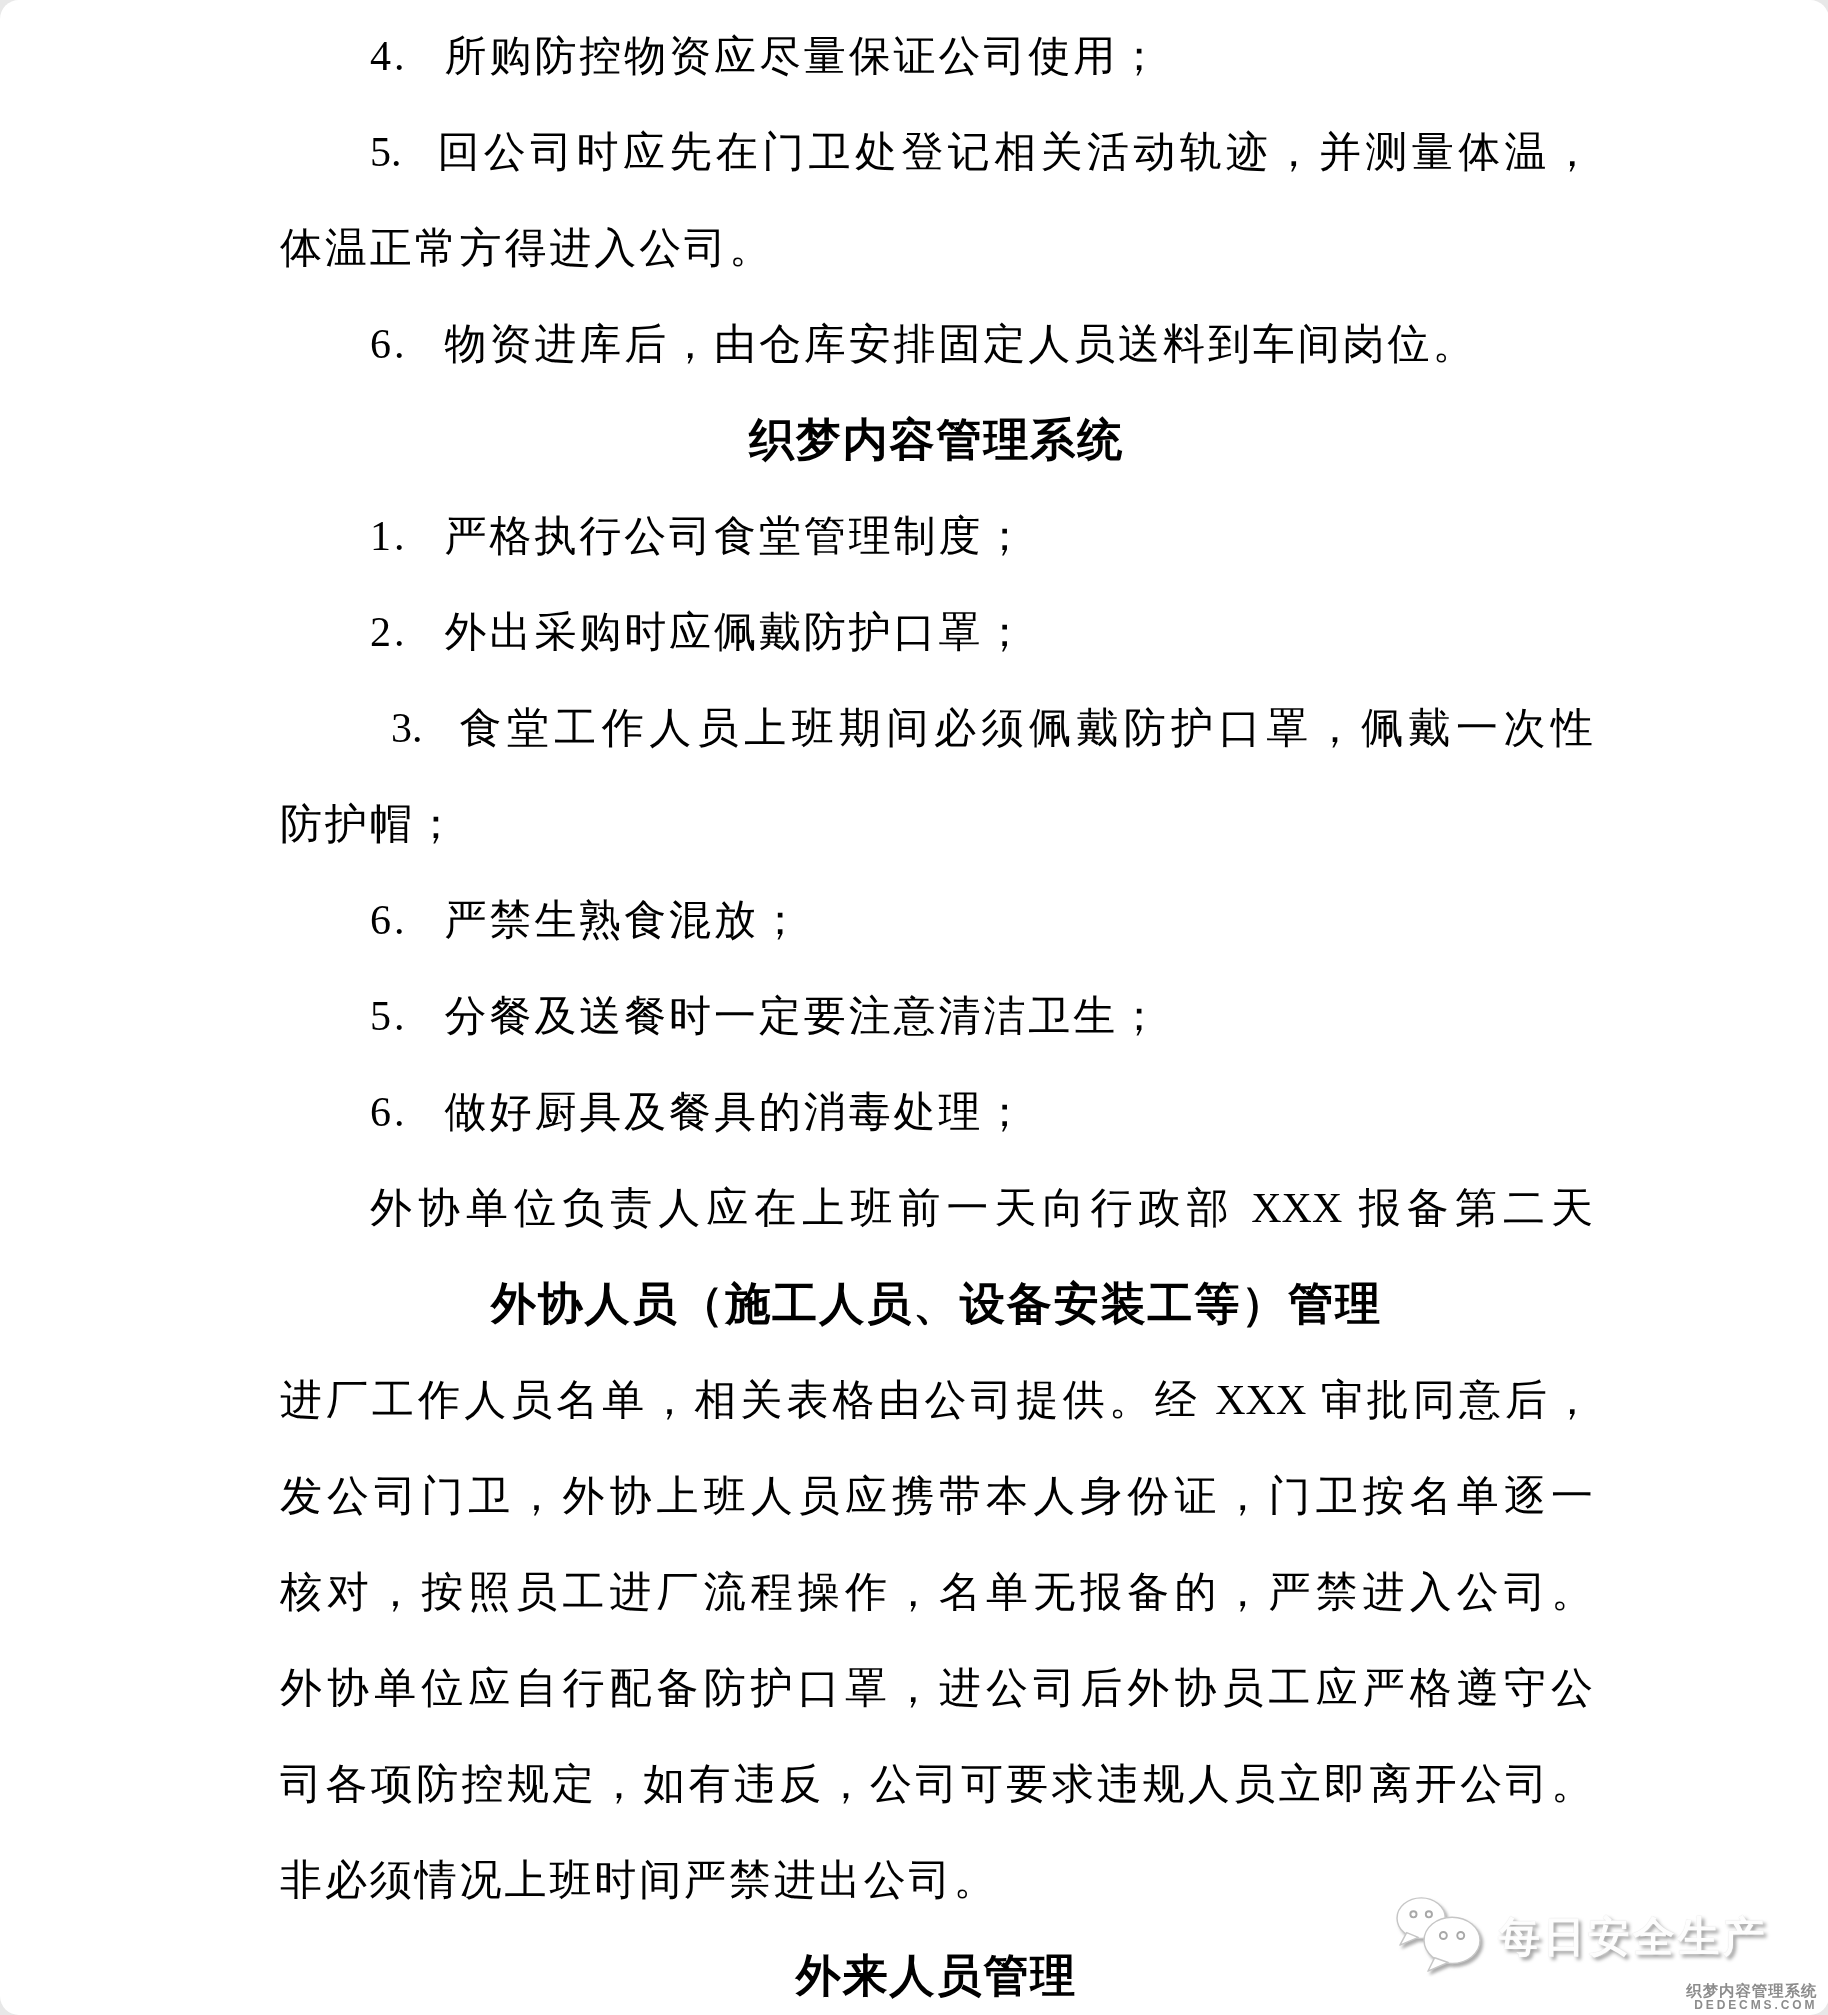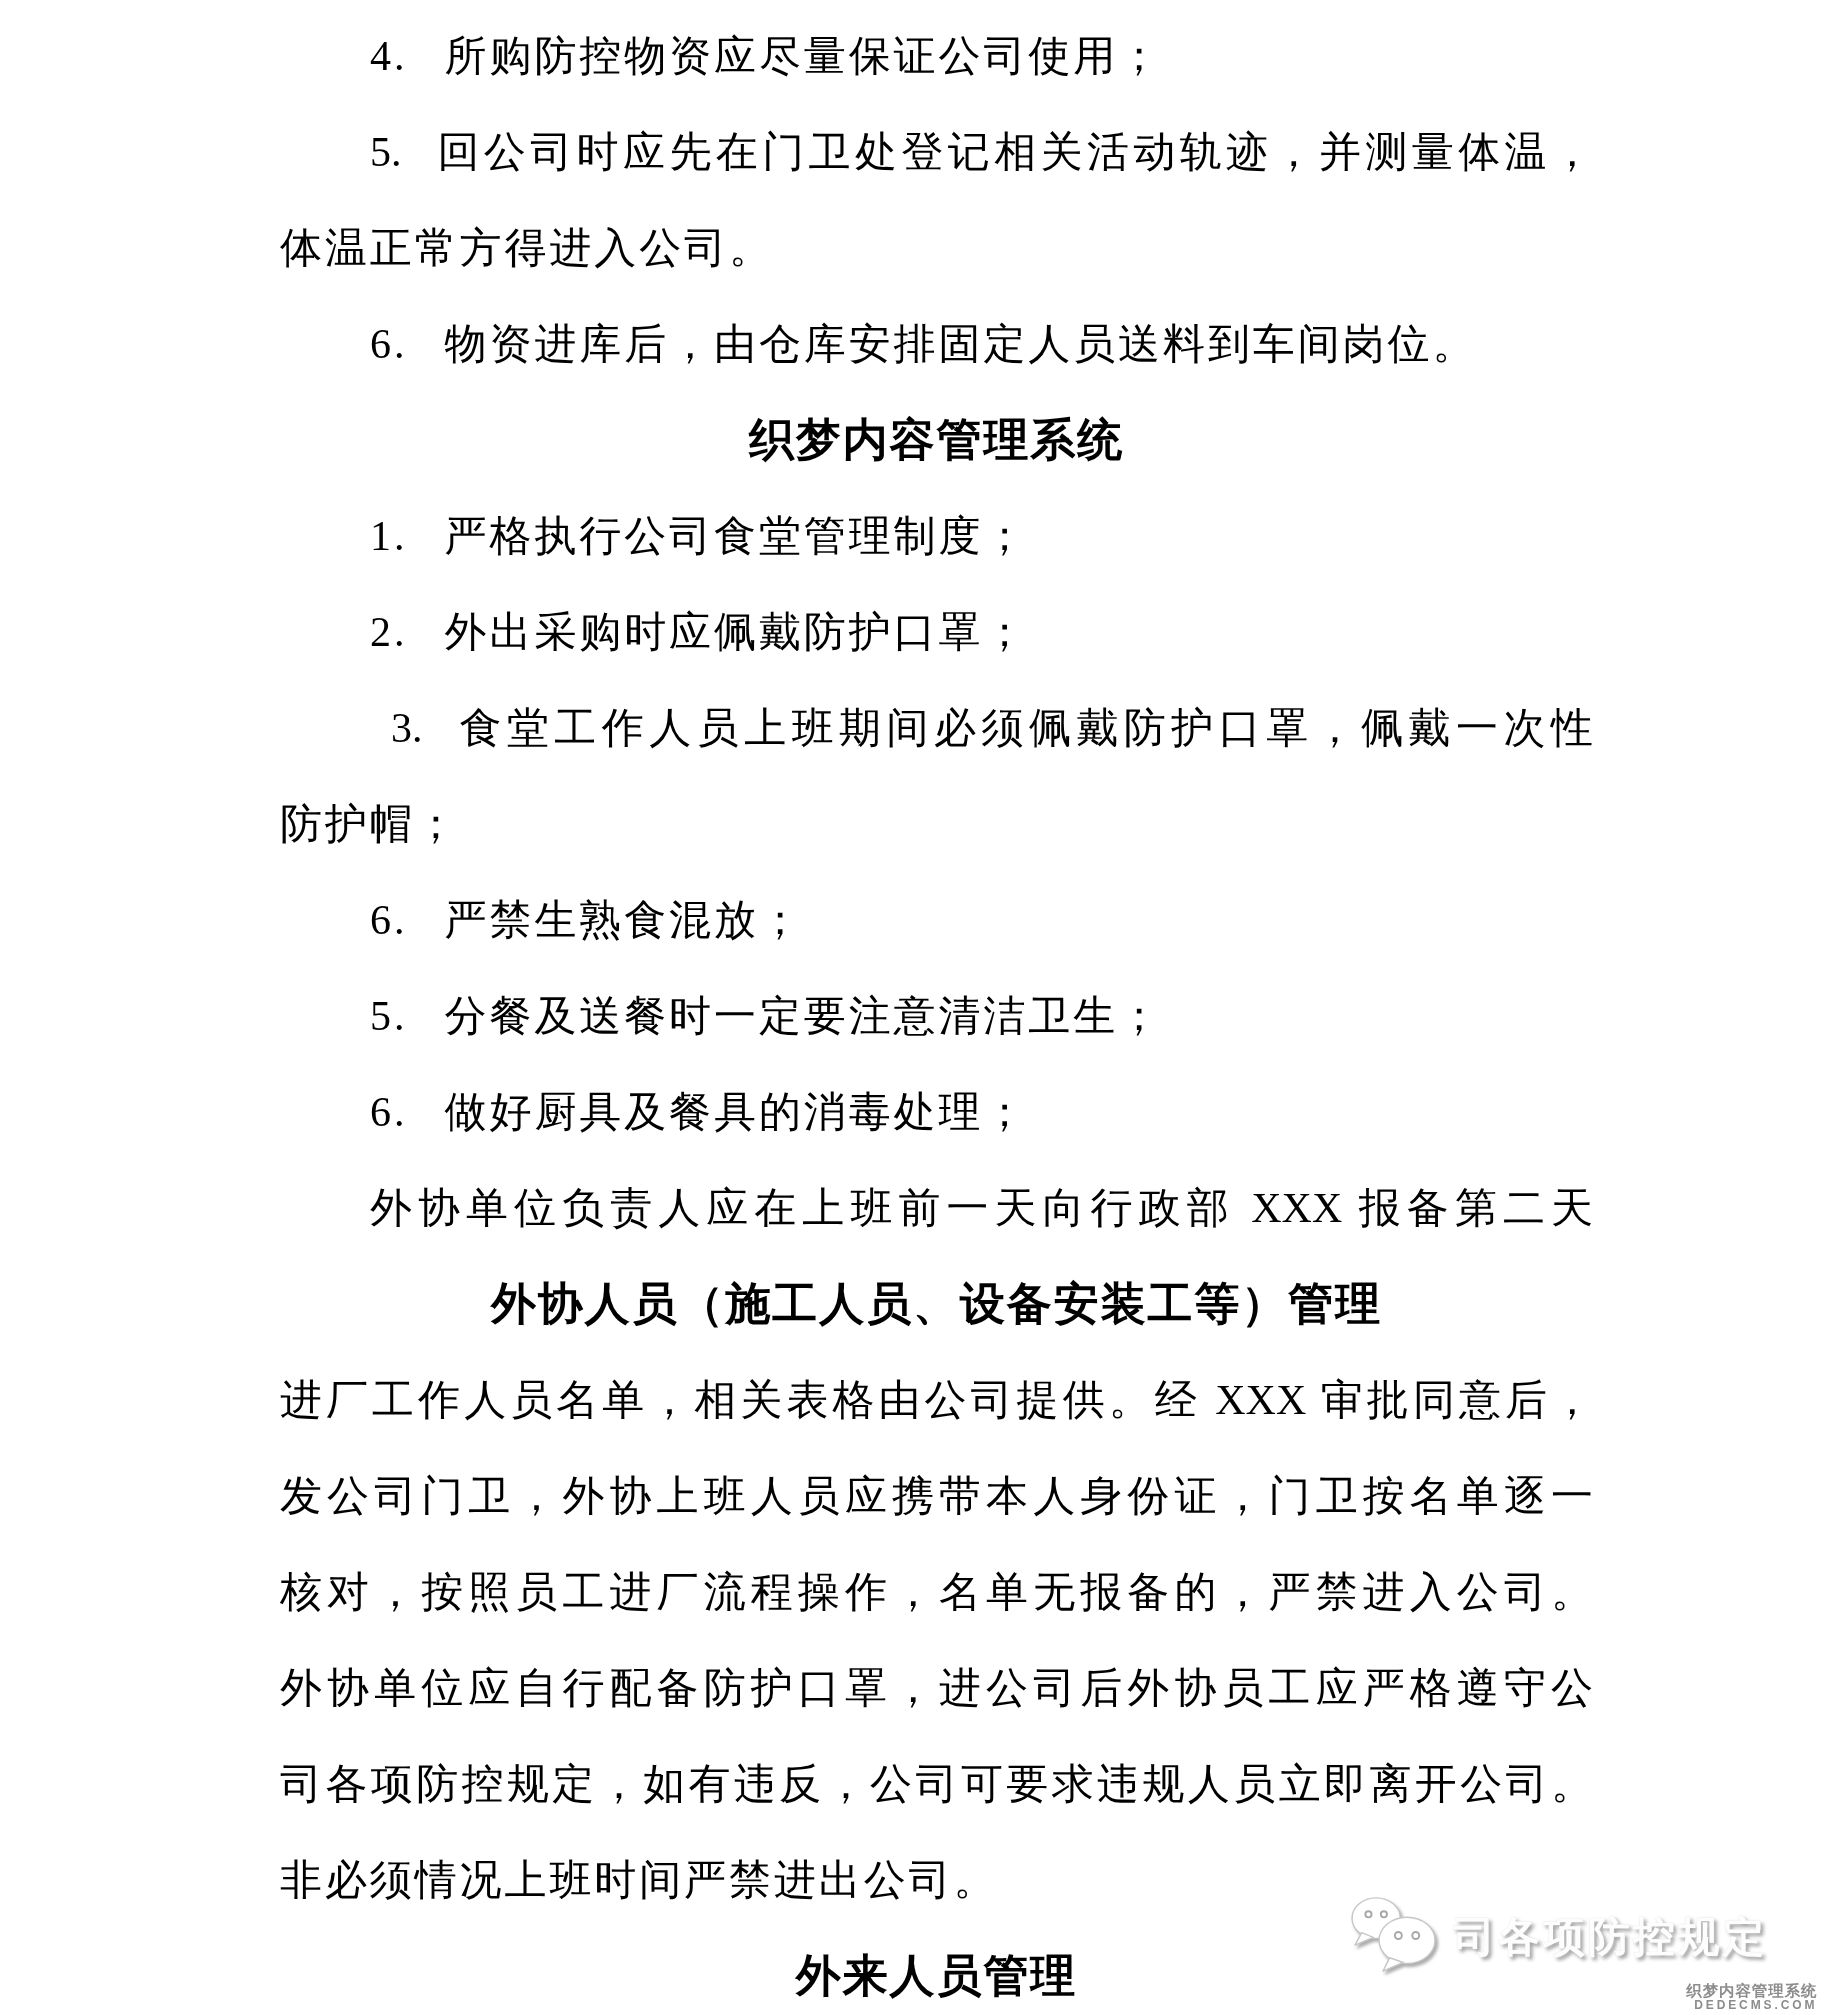--- a/index.html
+++ b/index.html
@@ -4,20 +4,21 @@
 <style>
   html,body { margin:0; padding:0; background:#e8e8e8; }
   .page {
     position:relative;
     width:1829px; height:2015px;
     background:#ffffff;
     color:#000000;
     font-family:"Liberation Serif","DejaVu Serif",serif;
     overflow:hidden;
     margin:0 auto;
+    border-radius:19px;
   }
   .content {
     position:absolute;
     top:7.7px; left:280px;
     width:1313px;
   }
   .line {
     height:96px;
     line-height:96px;
     font-size:42px;
@@ -124,21 +125,21 @@
               <ellipse cx="63" cy="48" rx="29" ry="24"></ellipse>
               <path d="M45 66 L38 80 L59 71 Z" stroke-linejoin="round"></path>
             </g>
             <g fill="none" stroke="#a8a8a8" stroke-width="2">
               <circle cx="54" cy="43" r="3.6"></circle>
               <circle cx="72" cy="43" r="3.6"></circle>
             </g>
           </g>
         </svg>
       </span>
-      <span class="wm-title">司各项防控规定</span>
+      <span class="wm-title">每日安全生产</span>
     </div>
     <div class="wm-cms">
       <div class="wm-cms-name">织梦内容管理系统</div>
       <div class="wm-cms-domain">DEDECMS.COM</div>
     </div>
   </div>
 
 </div>
 
 

